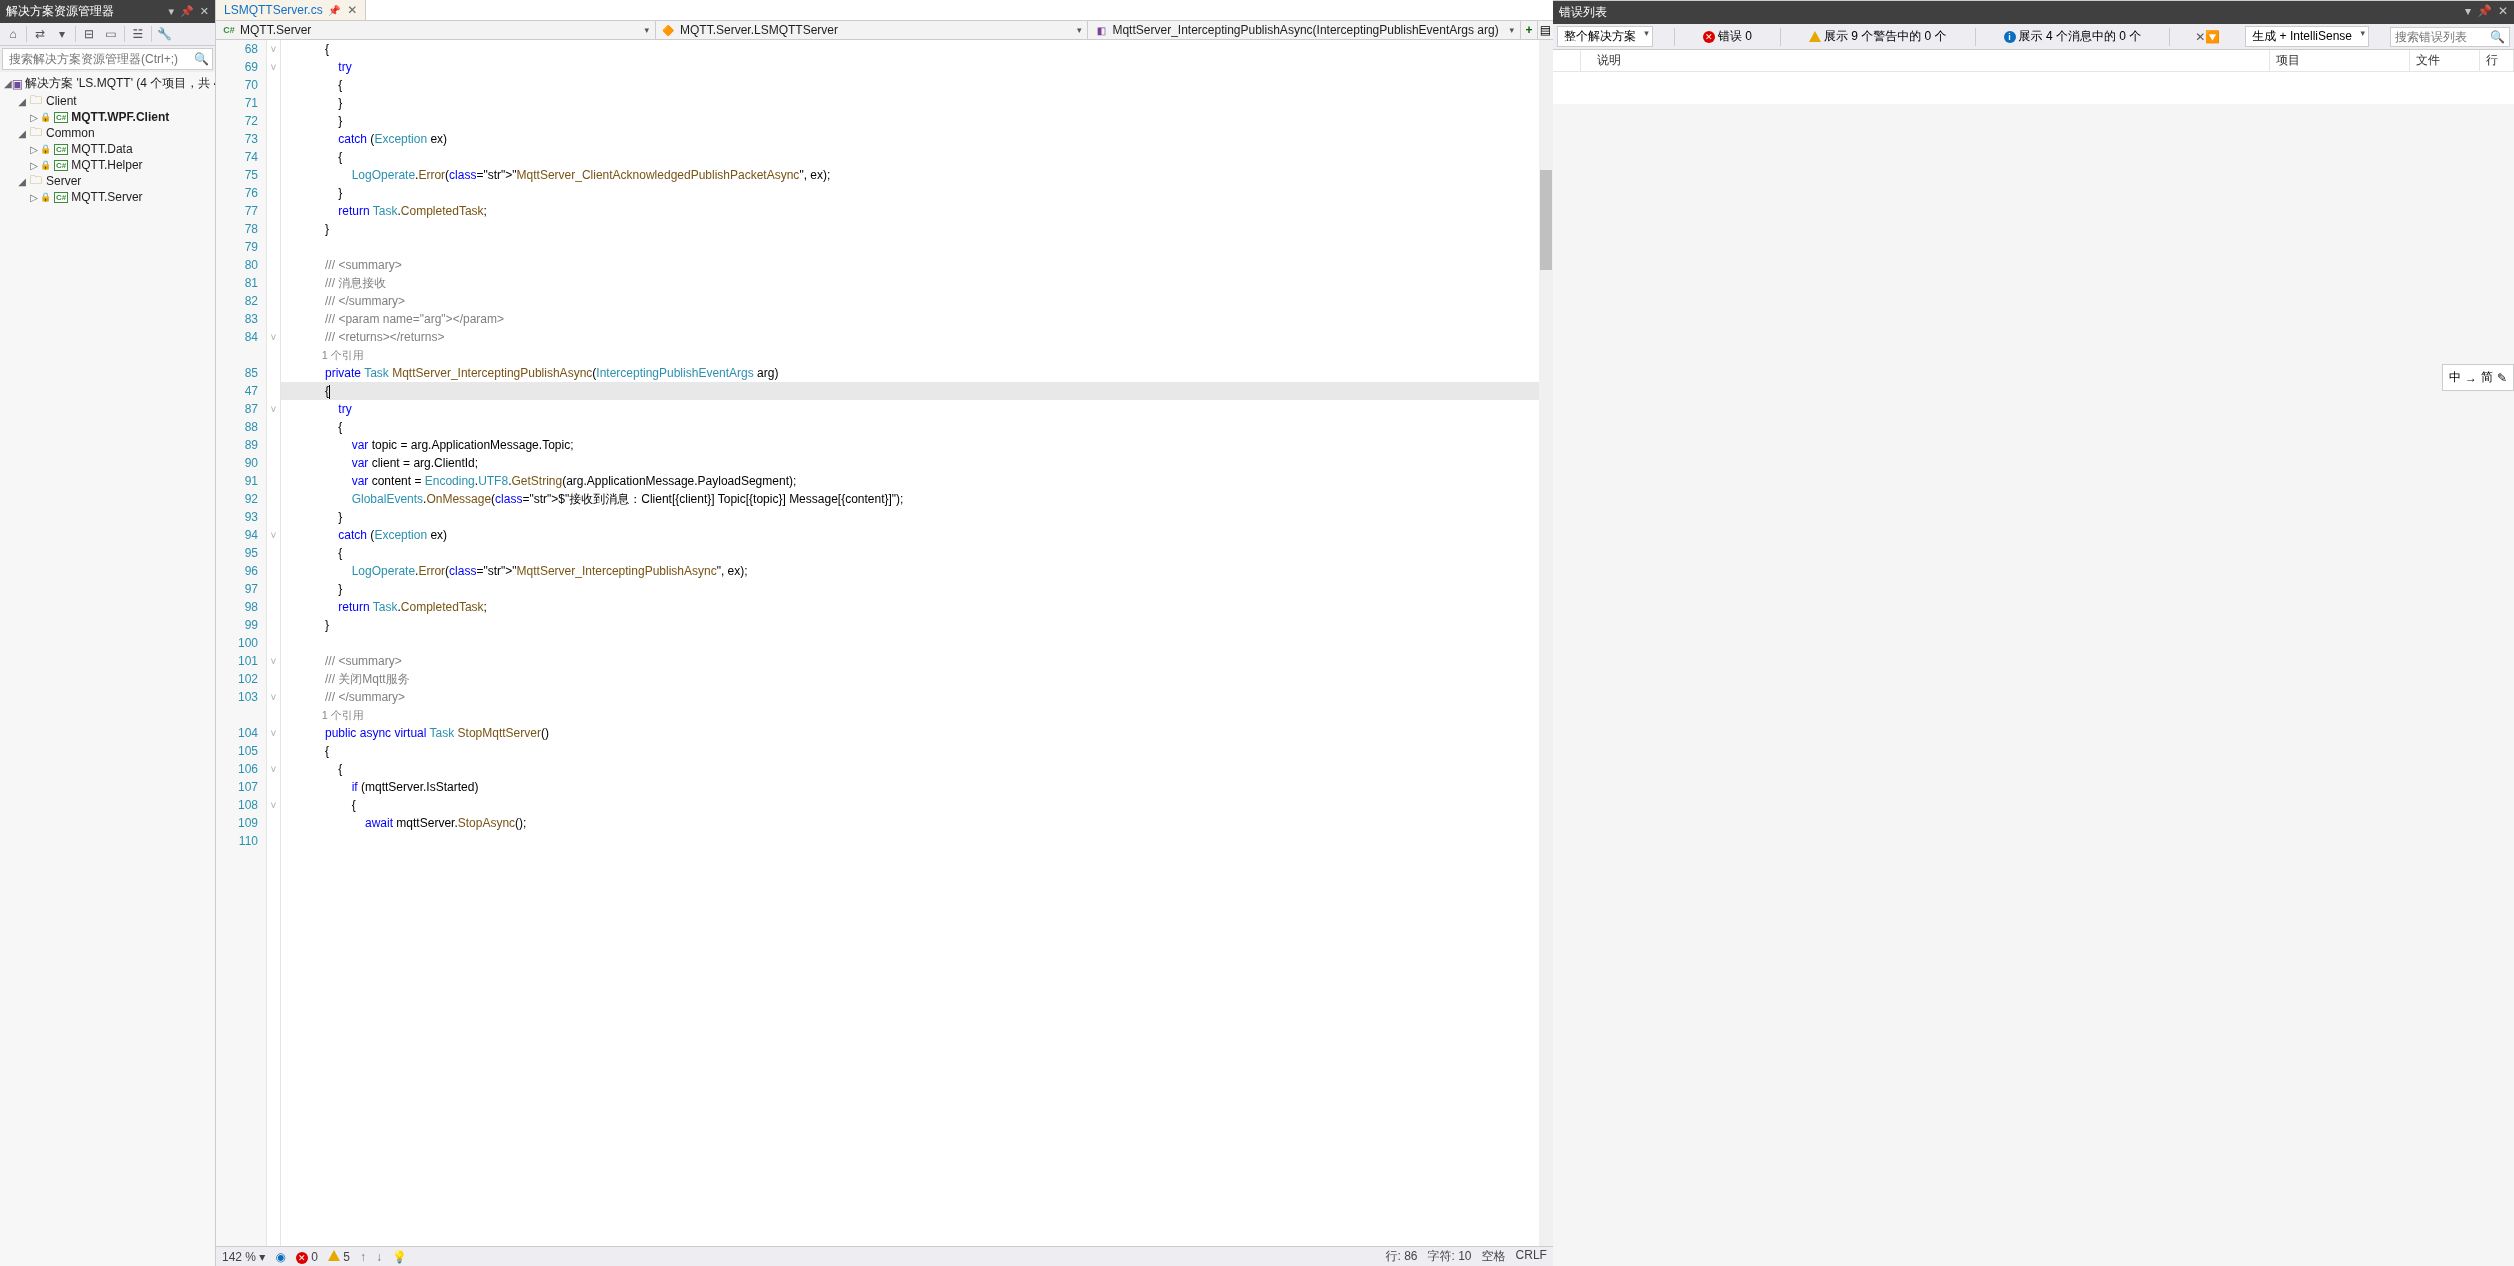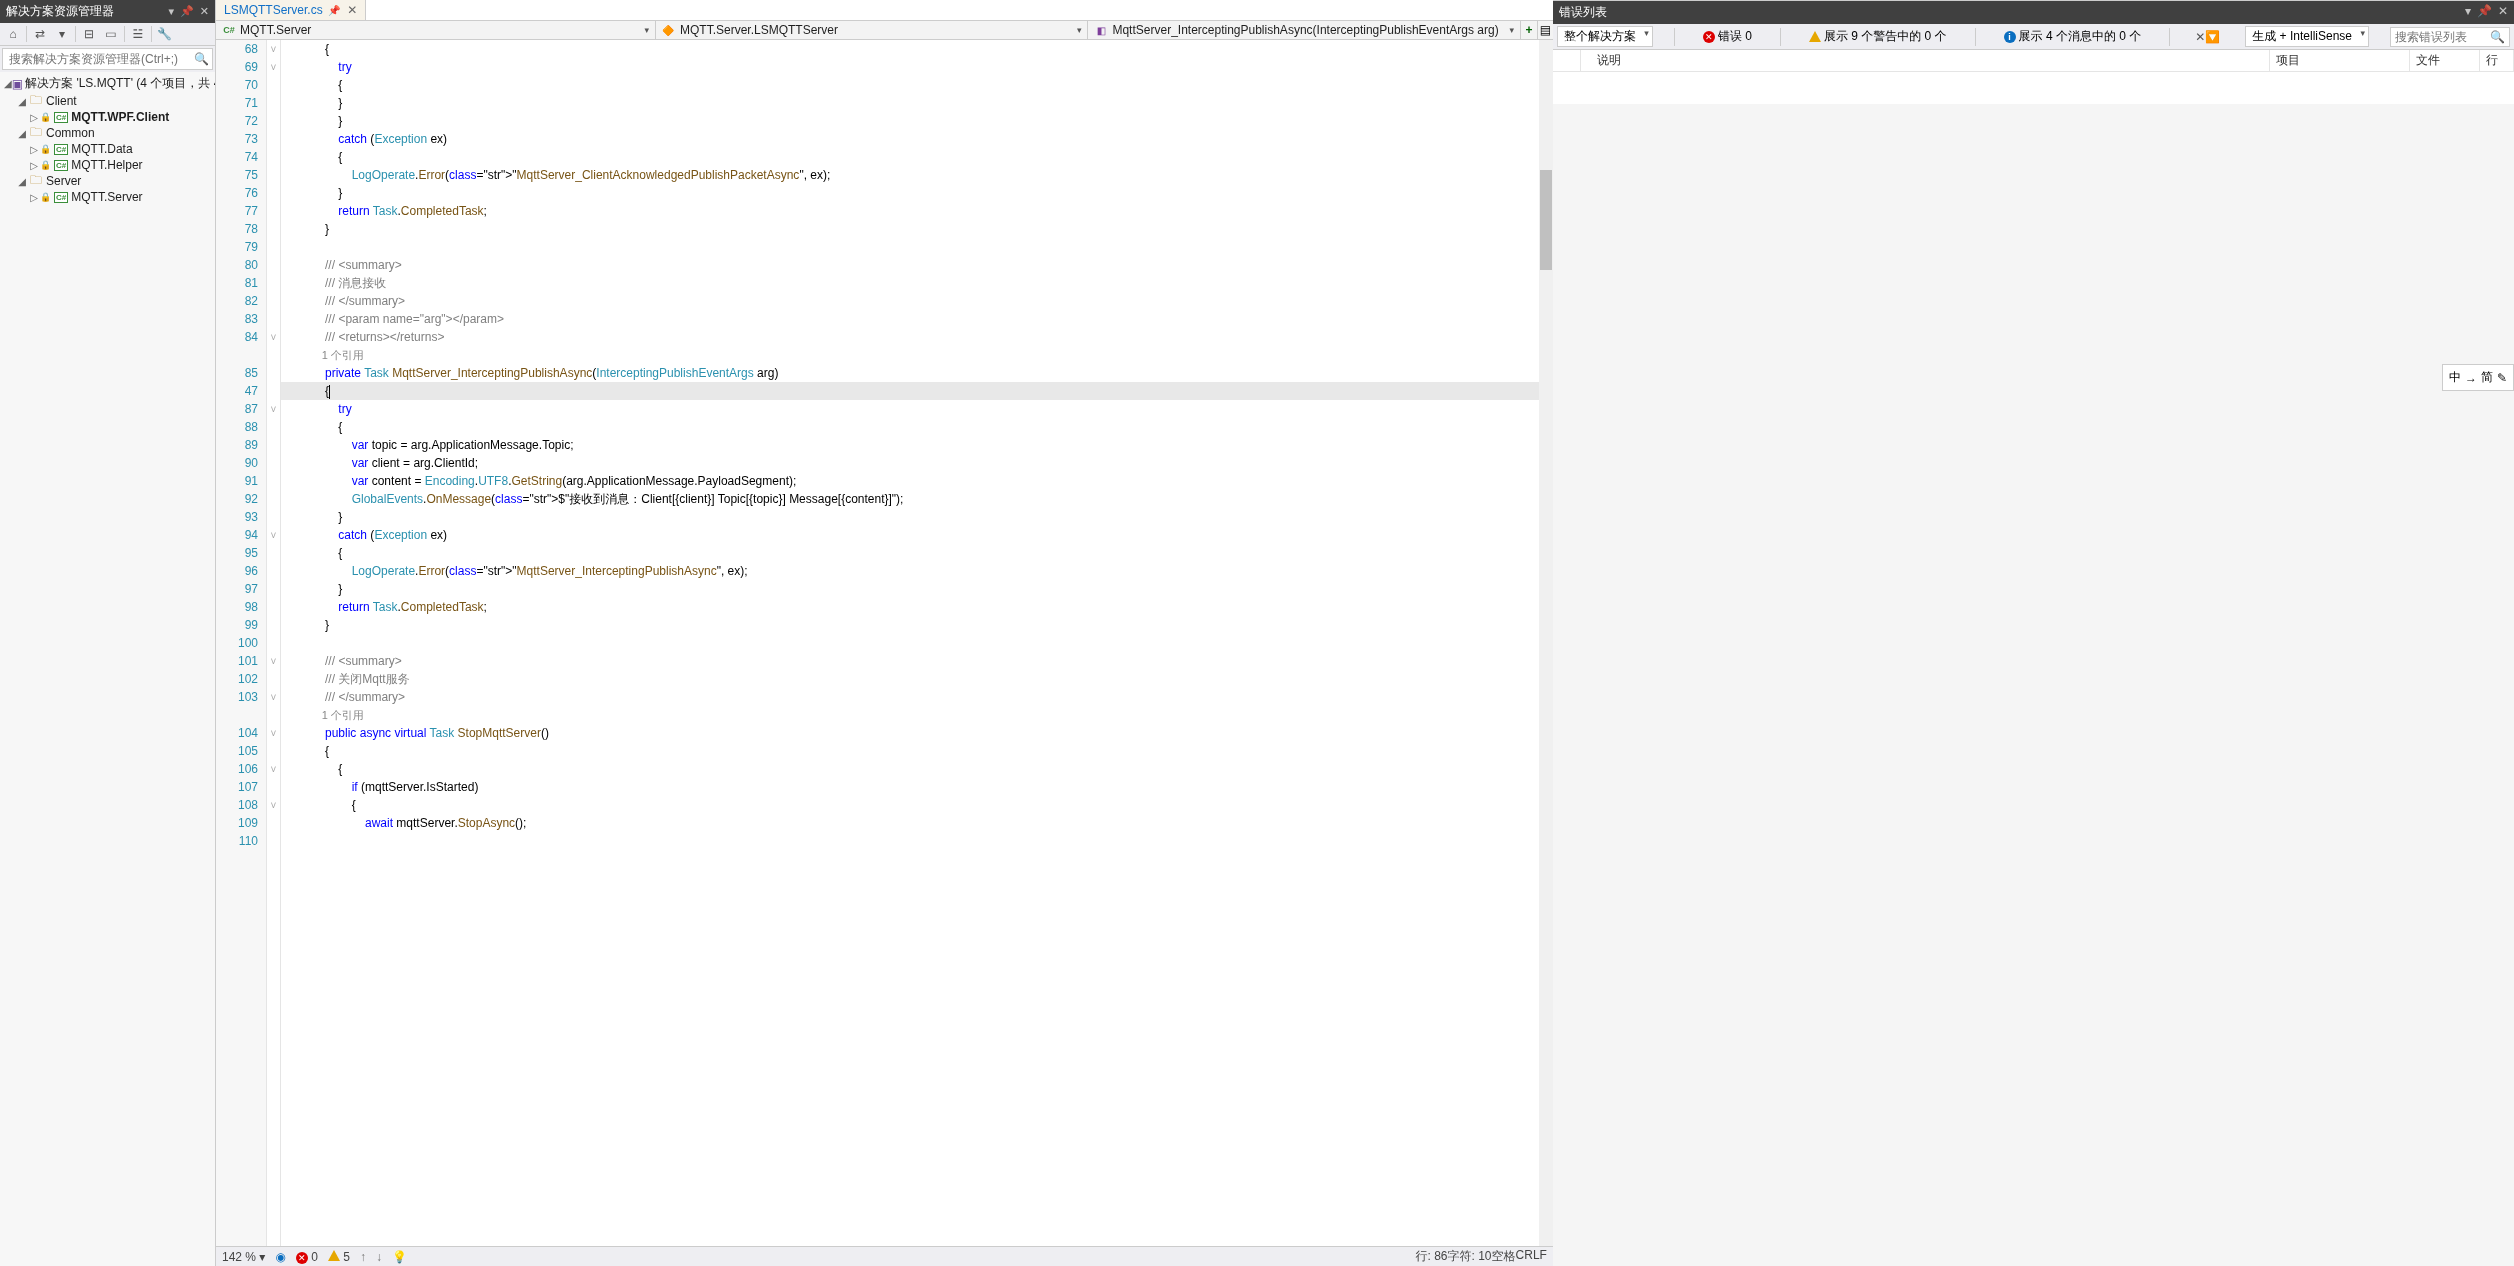--- a/index.html
+++ b/index.html
@@ -58,21 +58,21 @@
 .method { color: #785415; }
 .ref { color: #888; font-size: 11px; }
 .caret { display: inline-block; width: 1px; height: 14px; background: #000; vertical-align: middle; animation: blink 1s infinite; }
 @keyframes blink { 50% { opacity: 0; } }
 
 .editor-scroll { position: absolute; right: 0; top: 0; bottom: 0; width: 14px; background: #f0f0f0; }
 .editor-scroll-thumb { position: absolute; top: 130px; right: 1px; width: 12px; height: 100px; background: #c0c0c0; }
 
 .status-line { border-top: 1px solid #ccc; background: #eeeef2; display: flex; align-items: center; padding: 1px 6px; font-size: 11px; color: #444; gap: 10px; }
 .status-line .left { display: flex; align-items: center; gap: 10px; }
-.status-line .right { margin-left: auto; display: flex; }
+.status-line .right { margin-left: auto; display: flex; gap: 10px; }
 
 
 .err-panel { height: 104px; border-top: 1px solid #ccc; display: flex; flex-direction: column; background: #eeeef2; }
 .err-title { background: #404040; color: #fff; padding: 3px 6px; display: flex; align-items: flex-start; justify-content: space-between; font-size: 12px; }
 .err-title-icons { display: flex; gap: 6px; font-size: 11px; }
 .err-title-icons span { opacity: 0.7; cursor: pointer; }
 .err-toolbar { background: #eeeef2; border-bottom: 1px solid #ccc; padding: 2px 4px; display: flex; align-items: center; gap: 21px; font-size: 12px; }
 .err-toolbar .drop { border: 1px solid #ccc; background: #fff; padding: 1px 16px 1px 6px; position: relative; cursor: pointer; }
 .err-toolbar .drop::after { content: "▾"; position: absolute; right: 3px; top: 1px; font-size: 9px; color: #555; }
 .err-toolbar .btn { display: flex; align-items: center; gap: 3px; padding: 1px 6px; border: 1px solid transparent; cursor: pointer; }

